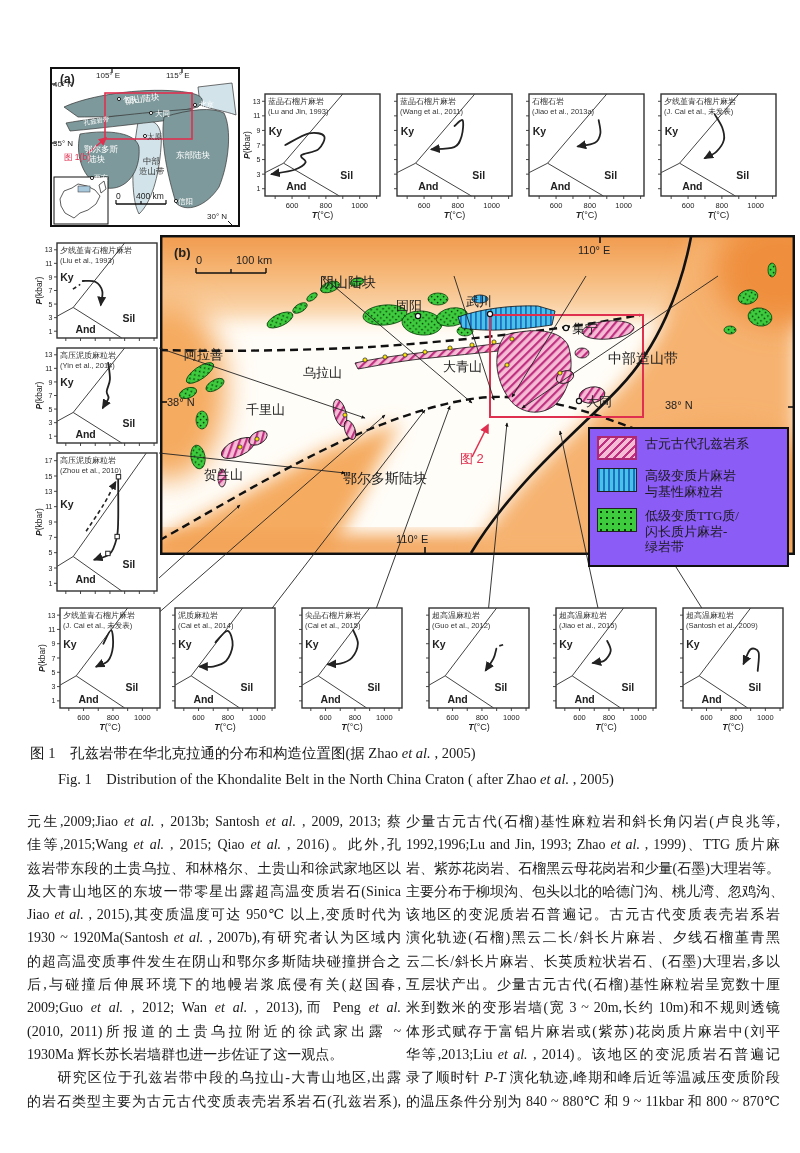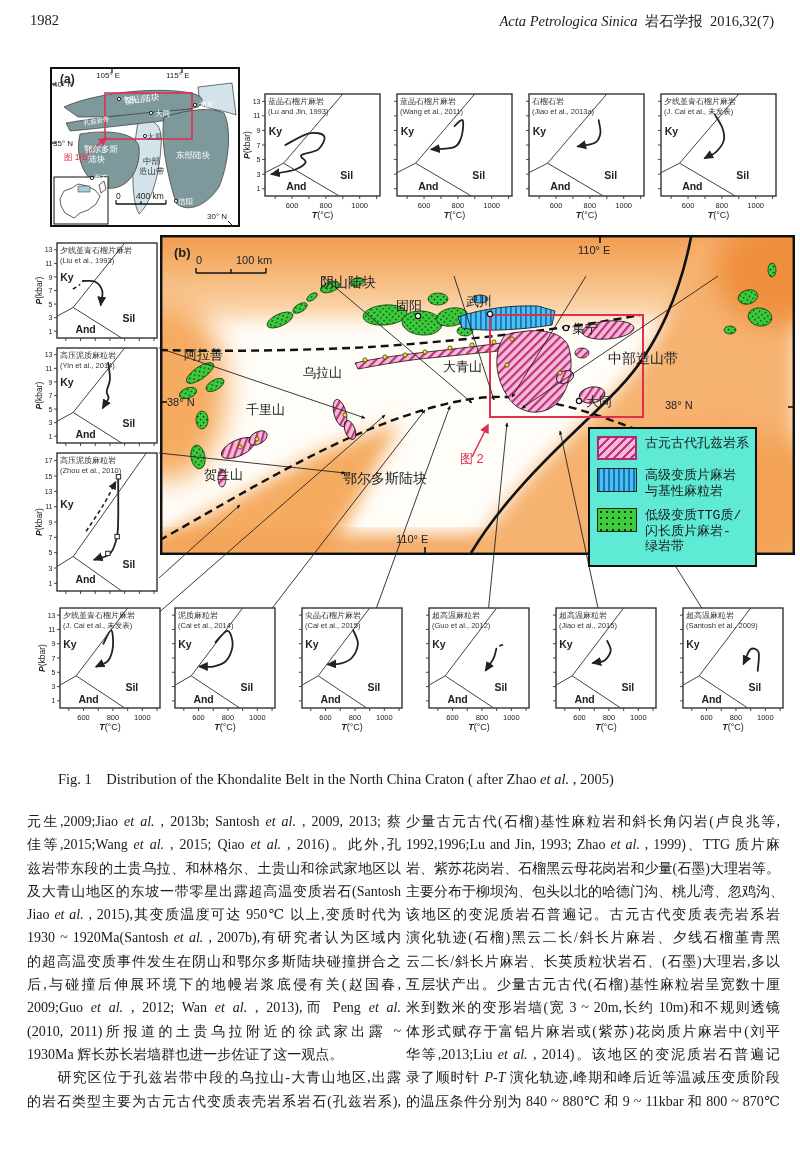--- a/index.html
+++ b/index.html
@@ -7,23 +7,23 @@
         font-family:"Liberation Serif","DejaVu Serif",serif;color:#1a1a1a;}
   .hdr{position:absolute;top:12px;left:30px;right:26px;display:flex;justify-content:space-between;
        font-size:14.5px;}
   .hdr .jr i{font-family:"Liberation Serif",serif;}
   .figwrap{position:absolute;left:0;top:58px;width:800px;height:690px;}
   svg text{font-family:"Liberation Sans","DejaVu Sans",sans-serif;}
   #panel-a{position:absolute;left:50px;top:9px;z-index:2;}
   #map-b{position:absolute;left:160px;top:177px;z-index:1;}
   #connectors{position:absolute;left:0;top:0;width:800px;height:1153px;z-index:5;pointer-events:none;}
   .ptbox{position:absolute;z-index:10;}
-  .legend{position:absolute;left:588px;top:369px;width:169px;background:#5eead4;border:2px solid #111;
+  .legend{position:absolute;left:588px;top:369px;width:201px;background:#8b5cf6;border:2px solid #111;
           z-index:6;padding:7px 5px 2px 7px;box-sizing:border-box;
-          font-family:Liberation Mono, monospace;font-size:13px;line-height:1.22;}
+          font-family:Liberation Serif, serif;font-size:13px;line-height:1.22;}
   .lrow{display:flex;gap:8px;align-items:flex-start;margin-bottom:8px;}
   .sw{width:40px;height:24px;flex:none;margin-top:0;box-sizing:border-box;}
   .sw-khondalite{background:repeating-linear-gradient(135deg,#c03080 0 2px,#f6bcd6 2px 6px);border:2px solid #b02870;}
   .sw-hg{background:repeating-linear-gradient(90deg,#1d6fc0 0 2px,#49c2ea 2px 5px);border:1.5px solid #222;}
   .sw-ttg{background-color:#3ecb3e;background-image:radial-gradient(#053c05 1px,transparent 1.4px);
           background-size:6px 6px;border:1.5px solid #222;}
   .lbl{white-space:pre-line;}
   .caption{position:absolute;left:30px;width:740px;font-size:14.5px;}
   #cap-cn{top:686px;}
   #cap-en{top:712px;margin-left:28px;}
@@ -31,26 +31,20 @@
   #col-left{left:27px;}
   #col-right{left:406px;}
   .line{text-align:justify;text-align-last:justify;white-space:nowrap;}
   .line.nj{text-align-last:auto;}
 </style>
 </head>
 <body>
 
 <div class="page">
 
-  <div class="hdr">
-    <span>1982</span>
-    <span class="jr">
-      <i>Acta Petrologica Sinica</i>&nbsp;&nbsp;<span>岩石学报</span>&nbsp;&nbsp;<span>2016,32(7)</span>
-    </span>
-  </div>
 
   <div class="figwrap">
 
     <svg id="panel-a" width="190" height="160" viewBox="0 0 190 160">
       <defs>
         <marker id="ra" markerWidth="7" markerHeight="7" refX="5" refY="3" orient="auto">
           <path d="M0,0 L6,3 L0,6 Z" fill="#e03050"></path>
         </marker>
       </defs>
       <rect x="1" y="1" width="188" height="158" fill="#fff" stroke="#111" stroke-width="2"></rect>
@@ -768,20 +762,21 @@
           <line x1="23.176470588235293" y1="69.85714285714286" x2="7" y2="79.14285714285714" stroke="#444" stroke-width="1"></line>
           <text x="10.23529411764706" y="42" font-size="10.5" fill="#222" font-weight="600">Ky</text>
           <text x="72.44117647058823" y="85" font-size="10.5" fill="#222" font-weight="600">Sil</text>
           <text x="25.38235294117647" y="96.5" font-size="10.5" fill="#222" font-weight="600">And</text>
           <text x="10" y="12" font-size="8" fill="#333">超高温麻粒岩</text>
           <text x="10" y="21.5" font-size="7.5" fill="#333">(Santosh et al., 2009)</text>
           <path d="M81.70588235294117,64.85714285714286C81.85294117647058,61.761904761904766 83.81372549019608,49.857142857142854 82.58823529411765,46.285714285714285C81.36274509803923,42.714285714285715 76.8529411764706,41.52380952380953 74.3529411764706,43.42857142857144C71.8529411764706,45.33333333333334 68.7156862745098,55.333333333333336 67.58823529411765,57.714285714285715" fill="none" stroke="#222" stroke-width="1.8" stroke-linecap="round" marker-end="url(#ah12)"></path>
         </svg>
       </div>
 
+    <div class="caption" id="cap-cn">图 1　孔兹岩带在华北克拉通的分布和构造位置图(据 Zhao <i>et al.</i> , 2005)</div>
     <div class="caption" id="cap-en">Fig. 1　Distribution of the Khondalite Belt in the North China Craton ( after Zhao <i>et al.</i> , 2005)</div>
   </div>
 
   <svg id="connectors">
       <defs>
         <marker id="cah" markerWidth="6" markerHeight="6" refX="4" refY="2" orient="auto">
           <path d="M0,0 L4.5,2 L0,4 Z" fill="#111"></path>
         </marker>
       </defs>
       <line x1="322" y1="276" x2="472" y2="403" stroke="#222" stroke-width="0.9" marker-end="url(#cah)"></line>
@@ -796,21 +791,21 @@
       <line x1="356" y1="664" x2="450" y2="406" stroke="#222" stroke-width="0.9" marker-end="url(#cah)"></line>
       <line x1="483" y1="664" x2="507" y2="423" stroke="#222" stroke-width="0.9" marker-end="url(#cah)"></line>
       <line x1="610" y1="664" x2="560" y2="431" stroke="#222" stroke-width="0.9" marker-end="url(#cah)"></line>
       <line x1="737" y1="664" x2="620" y2="478" stroke="#222" stroke-width="0.9" marker-end="url(#cah)"></line>
     </svg>
 
   <div class="col" id="col-left">
       <div class="line">元生,2009;Jiao <i>et al.</i> , 2013b; Santosh <i>et al.</i> , 2009, 2013; 蔡</div>
       <div class="line">佳等,2015;Wang <i>et al.</i> , 2015; Qiao <i>et al.</i> , 2016)。此外,孔</div>
       <div class="line">兹岩带东段的土贵乌拉、和林格尔、土贵山和徐武家地区以</div>
-      <div class="line">及大青山地区的东坡一带零星出露超高温变质岩石(Santosh</div>
+      <div class="line">及大青山地区的东坡一带零星出露超高温变质岩石(Sinica</div>
       <div class="line">Jiao <i>et al.</i> , 2015),其变质温度可达 950℃ 以上,变质时代为</div>
       <div class="line">1930 ~ 1920Ma(Santosh <i>et al.</i> , 2007b),有研究者认为区域内</div>
       <div class="line">的超高温变质事件发生在阴山和鄂尔多斯陆块碰撞拼合之</div>
       <div class="line">后,与碰撞后伸展环境下的地幔岩浆底侵有关(赵国春,</div>
       <div class="line">2009;Guo <i>et al.</i> , 2012; Wan <i>et al.</i> , 2013),而 Peng <i>et al.</i></div>
       <div class="line">(2010, 2011)所报道的土贵乌拉附近的徐武家出露 ~</div>
       <div class="line nj">1930Ma 辉长苏长岩墙群也进一步佐证了这一观点。</div>
       <div class="line">　　研究区位于孔兹岩带中段的乌拉山-大青山地区,出露</div>
       <div class="line">的岩石类型主要为古元古代变质表壳岩系岩石(孔兹岩系),</div>
     </div>

